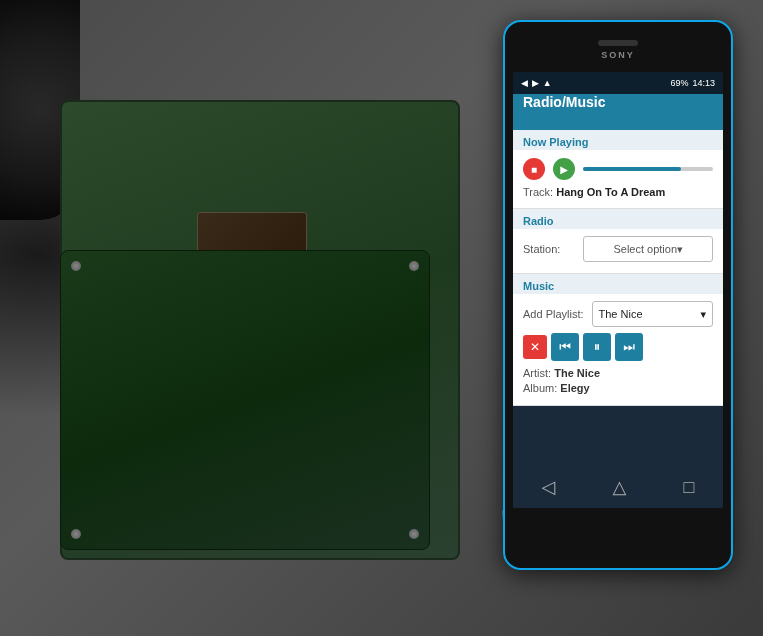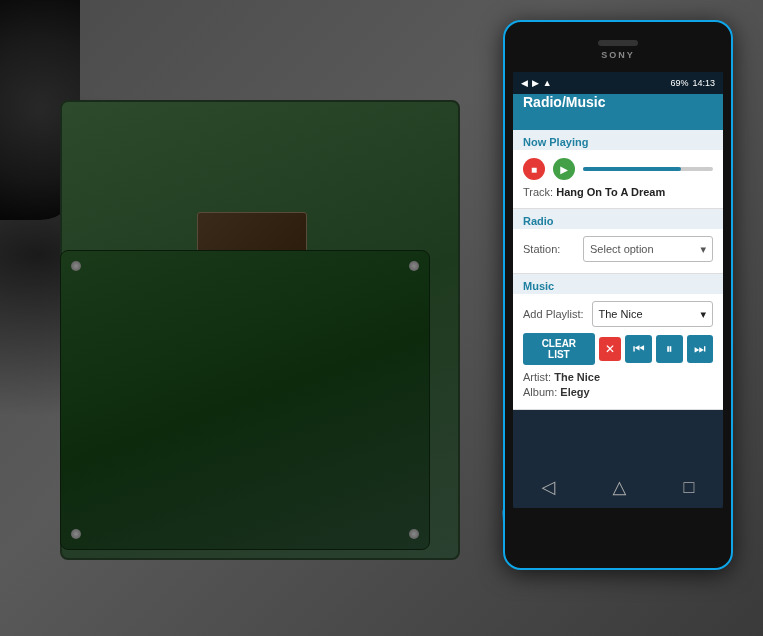--- a/index.html
+++ b/index.html
@@ -232,21 +232,21 @@
 
     .select-box {
       flex: 1;
       height: 26px;
       border: 1px solid #bbb;
       border-radius: 3px;
       background: #fff;
       font-size: 11px;
       color: #555;
       padding: 0 6px;
-      display: flex; align-items: center; justify-content: space-between;
+      display: flex; align-items: center; justify-content: center;
       cursor: pointer;
     }
 
     
     .music-section {
       background: #fff;
       padding: 4px 10px 8px;
       border-bottom: 1px solid #ddd;
     }
 
@@ -430,21 +430,20 @@
       <div class="music-section">
         <div class="field-row">
           <span class="field-label">Add Playlist:</span>
           <div class="playlist-select">
             <span>The Nice</span>
             <span>▾</span>
           </div>
         </div>
 
         <div class="music-controls">
-          <button class="clear-btn">CLEAR LIST</button>
           <button class="x-btn">✕</button>
           <button class="media-btn">⏮</button>
           <button class="media-btn">⏸</button>
           <button class="media-btn">⏭</button>
         </div>
 
         <div class="artist-info">
           <span class="track-label">Artist:</span>
           <span class="info-bold">The Nice</span>
         </div>

